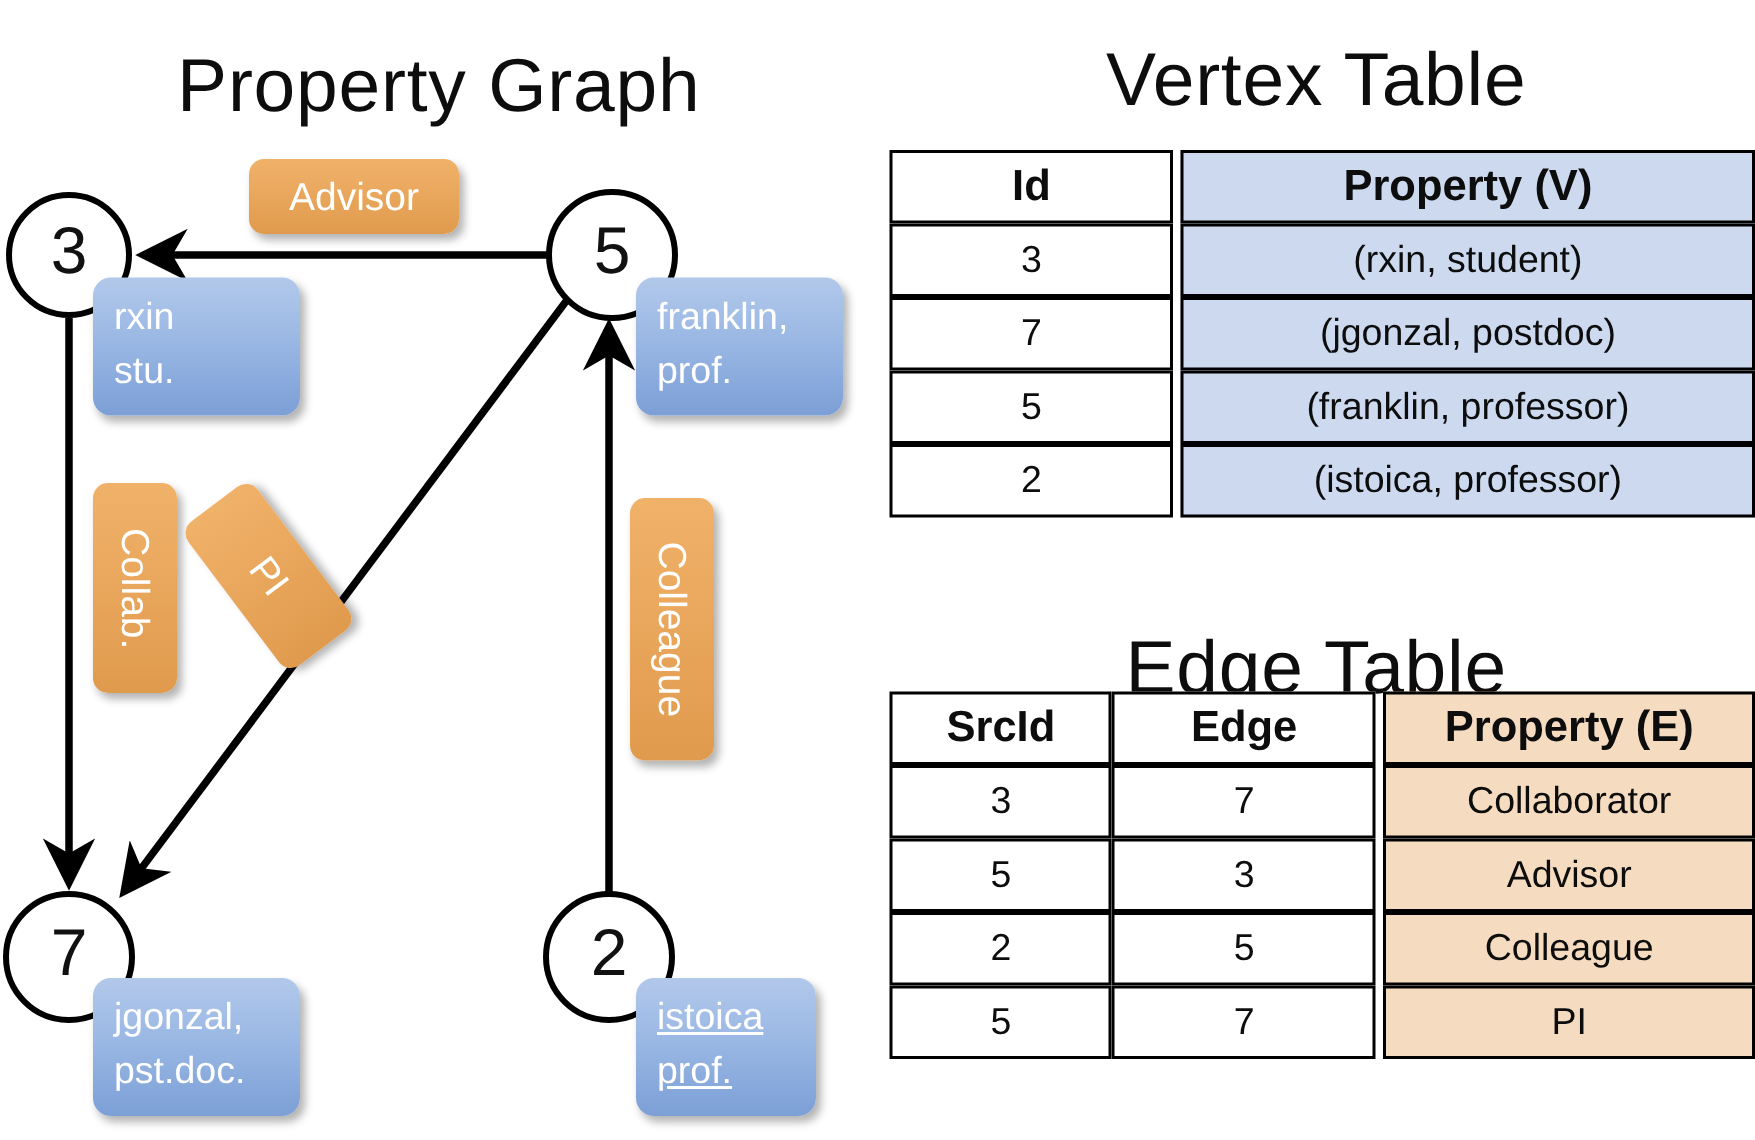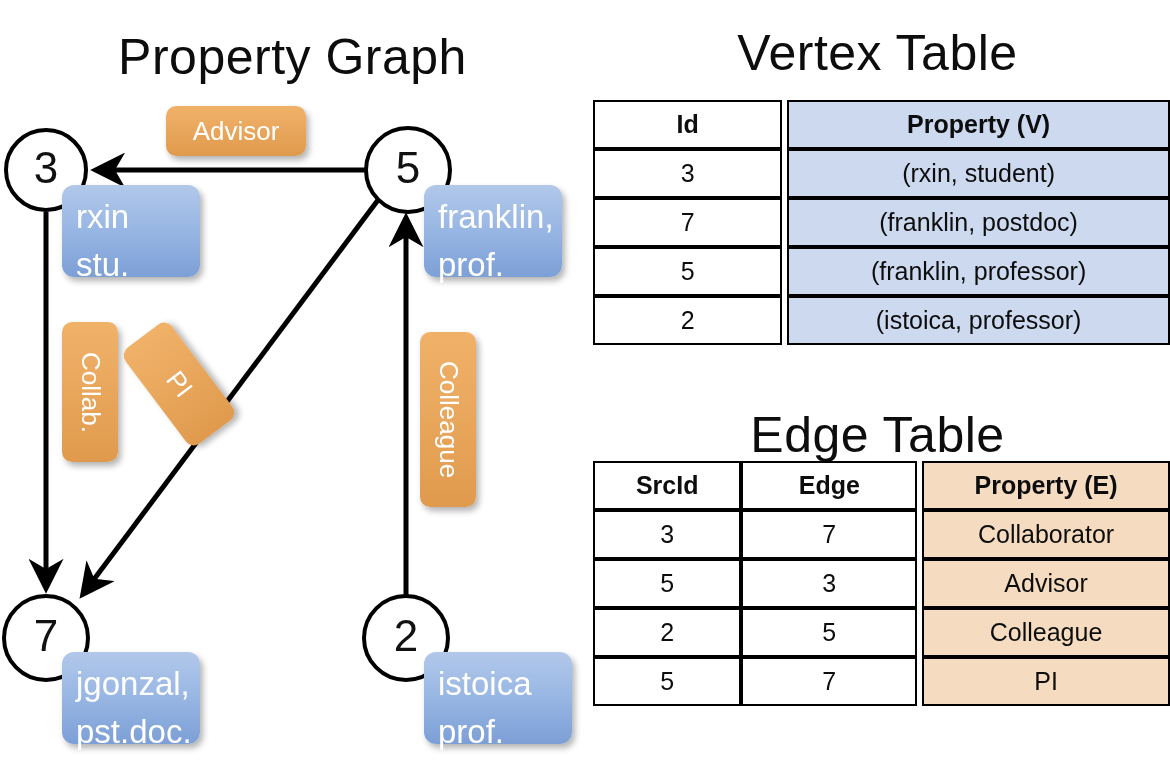--- a/index.html
+++ b/index.html
@@ -23,21 +23,21 @@
     font-weight: 300;
     font-size: 50px;
     letter-spacing: 0.5px;
     color: #0d0d0d;
     white-space: nowrap;
     text-align: center;
     margin-top: 14px;
   }
   #title-property-graph { left: 0;   top: 14px;  width: 585px; }
   #title-vertex-table   { left: 585px; top: 10px; width: 585px; }
-  #title-edge-table     { left: 585px; top: 392px; width: 585px; }
+  #title-edge-table     { left: 585px; top: 402px; width: 585px; }
 
   
   #graph-panel {
     position: absolute;
     left: 0; top: 0;
     width: 585px; height: 760px;
   }
   #graph-svg { position: absolute; left: 0; top: 0; }
 
   .node-circle {
@@ -62,21 +62,21 @@
 
   
   .prop-box {
     position: absolute;
     border-radius: 12px;
     background: linear-gradient(to bottom, #b2c8ea 0%, #9ab8e4 45%, #7c9fd6 100%);
     box-shadow: 3px 4px 6px rgba(0,0,0,0.30);
     color: #ffffff;
     font-family: "Liberation Sans", sans-serif;
     font-weight: 300;
-    font-size: 33px;
+    font-size: 25px;
     line-height: 1.45;
     box-sizing: border-box;
     padding: 8px 0 0 14px;
     white-space: pre-line;
   }
 
   
   .edge-badge {
     position: absolute;
     border-radius: 10px;
@@ -105,21 +105,21 @@
   .data-table td, .data-table th {
     border: 2px solid #000;
     text-align: center;
     font-weight: 300;
     font-size: 25px;
     color: #0d0d0d;
     padding: 0;
     height: 45px;
     background: #ffffff;
   }
-  .data-table th { font-weight: 700; font-size: 25px; }
+  .data-table th { font-weight: 700; font-size: 29px; }
   .data-table .gapcol { border: none; background: transparent; width: 5px; }
   .vprop { background: #ccd9ef !important; }
   .eprop { background: #f5dcc1 !important; }
 
   #vertex-table { left: 593px; top: 100px; }
   #edge-table   { left: 593px; top: 461px; }
 </style>
 </head>
 <body>
 
@@ -165,21 +165,21 @@
 
   <div class="prop-box" style="left:62px; top:185px; width:138px; height:92px;">rxin
 stu.</div>
 
   <div class="prop-box" style="left:424px; top:185px; width:138px; height:92px;">franklin,
 prof.</div>
 
   <div class="prop-box" style="left:62px; top:652px; width:138px; height:92px;">jgonzal,
 pst.doc.</div>
 
-  <div class="prop-box" style="left:424px; top:652px; width:148px; height:92px;">istoica
+  <div class="prop-box" style="left:424px; top:652px; width:120px; height:92px;text-decoration:underline;">istoica
 prof.</div>
 
   <div class="edge-badge" style="left:166px; top:106px; width:140px; height:50px;">Advisor</div>
 
   <div class="edge-badge vertical" style="left:62px; top:322px; width:56px; height:140px;">Collab.</div>
 
   <div class="edge-badge vertical" style="left:150px; top:324px; width:58px; height:120px; transform:rotate(-37deg); transform-origin:50% 50%;">PI</div>
 
   <div class="edge-badge vertical" style="left:420px; top:332px; width:56px; height:175px;">Colleague</div>
 </div>
@@ -194,21 +194,21 @@
   </thead>
   <tbody>
     <tr>
       <td>3</td>
       <td class="gapcol"></td>
       <td class="vprop">(rxin, student)</td>
     </tr>
     <tr>
       <td>7</td>
       <td class="gapcol"></td>
-      <td class="vprop">(franklin, postdoc)</td>
+      <td class="vprop">(jgonzal, postdoc)</td>
     </tr>
     <tr>
       <td>5</td>
       <td class="gapcol"></td>
       <td class="vprop">(franklin, professor)</td>
     </tr>
     <tr>
       <td>2</td>
       <td class="gapcol"></td>
       <td class="vprop">(istoica, professor)</td>

